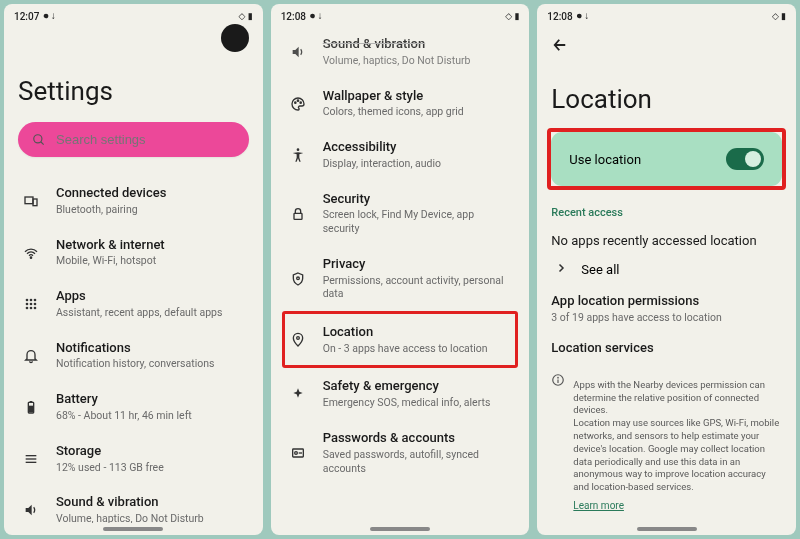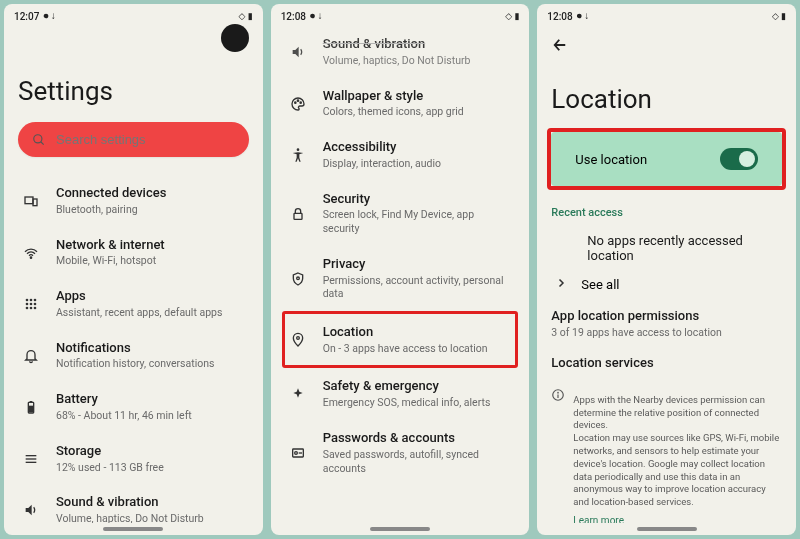--- a/index.html
+++ b/index.html
@@ -30,48 +30,48 @@
     font-size: 10px;
     font-weight: 500;
     color: #222;
   }
   .sb-left { display:flex; gap:4px; align-items:center; }
   .sb-right { display:flex; gap:3px; align-items:center; font-size:9px; }
   .content { flex:1; overflow:hidden; padding:0 14px; }
   h1 { font-size:26px; font-weight:400; color:#1a1a1a; }
   .avatar { width:28px; height:28px; border-radius:50%; background:#1a1a1a; margin-bottom:24px; align-self:flex-end; }
   .search {
-    background:#ef4444; border-radius:20px; padding:10px 14px;
+    background:#ec4899; border-radius:20px; padding:10px 14px;
     display:flex; align-items:center; gap:10px; margin-bottom:18px;
     box-shadow:0 1px 2px rgba(0,0,0,0.06);
   }
   .search input { border:none; outline:none; background:transparent; font-size:13px; color:#333; flex:1; }
   .item { display:flex; gap:16px; align-items:center; padding:10px 4px; }
   .item-icon { width:18px; display:flex; justify-content:center; color:#333; margin-top:1px; flex-shrink:0; }
   .item-icon svg { width:16px; height:16px; }
   .item-text { flex:1; }
   .item-title { font-size:13px; font-weight:500; color:#1a1a1a; line-height:1.3; }
   .item-sub { font-size:10.5px; color:#6a6a6a; line-height:1.3; margin-top:1px; }
   .highlight { border:3px solid #e02020; border-radius:3px; margin-left:-3px; margin-right:-3px; }
   .highlight-big { border:4px solid #e02020; border-radius:4px; margin:14px -4px 10px -4px; }
   .back-row { padding:12px 0 0 0; }
   .pill {
-    background:#a9dfc2; border-radius:4px; padding:16px 24px;
+    background:#a9dfc2; border-radius:11px; padding:16px 18px;
     display:flex; align-items:center; justify-content:space-between;
   }
   .toggle {
     width:38px; height:22px; background:#1a6b4a; border-radius:11px;
     position:relative;
   }
   .toggle::after {
     content:""; position:absolute; right:3px; top:3px;
     width:16px; height:16px; border-radius:50%; background:#d6efe0;
   }
   .section-label { font-size:11px; color:#2a7a5a; font-weight:500; margin:16px 0 8px 0; }
-  .plain-row { font-size:13px; color:#1a1a1a; padding:6px 0;margin-left:36px; }
+  .plain-row { font-size:13px; color:#1a1a1a; padding:6px 0; }
   .chev-row { display:flex; gap:14px; padding:8px 4px; }
   .small-sub { font-size:10.5px; color:#6a6a6a; margin-top:1px; }
   .info-row { display:flex; gap:8px; margin:8px 0 6px 0; }
   .info-row svg { flex-shrink:0; }
   .info-text { font-size:9.5px; color:#5a5a5a; line-height:1.35; }
   .learn { font-size:10px; color:#2a7a5a; text-decoration:underline; margin-top:6px; display:inline-block; }
   .navbar { height:4px; width:60px; background:#888; border-radius:2px; margin:4px auto; }
 </style>
 </head>
 <body>

